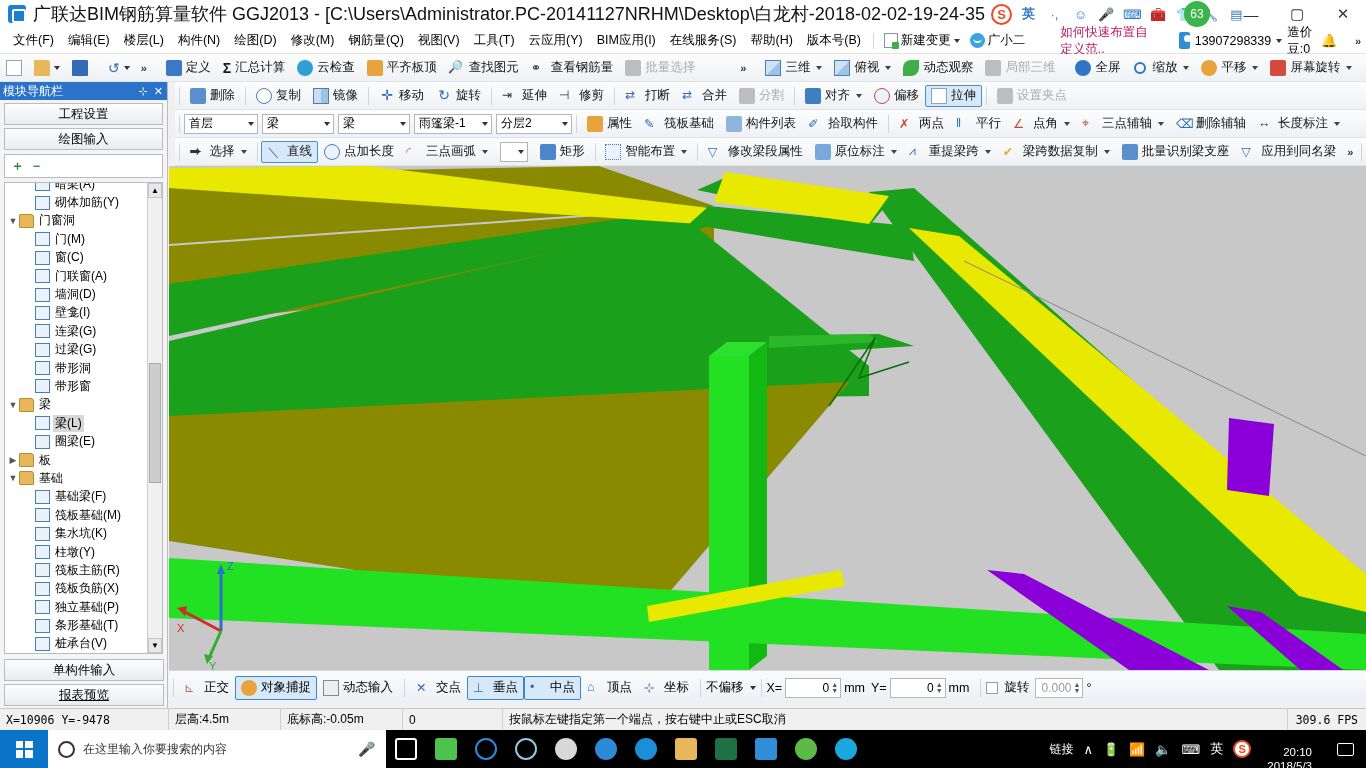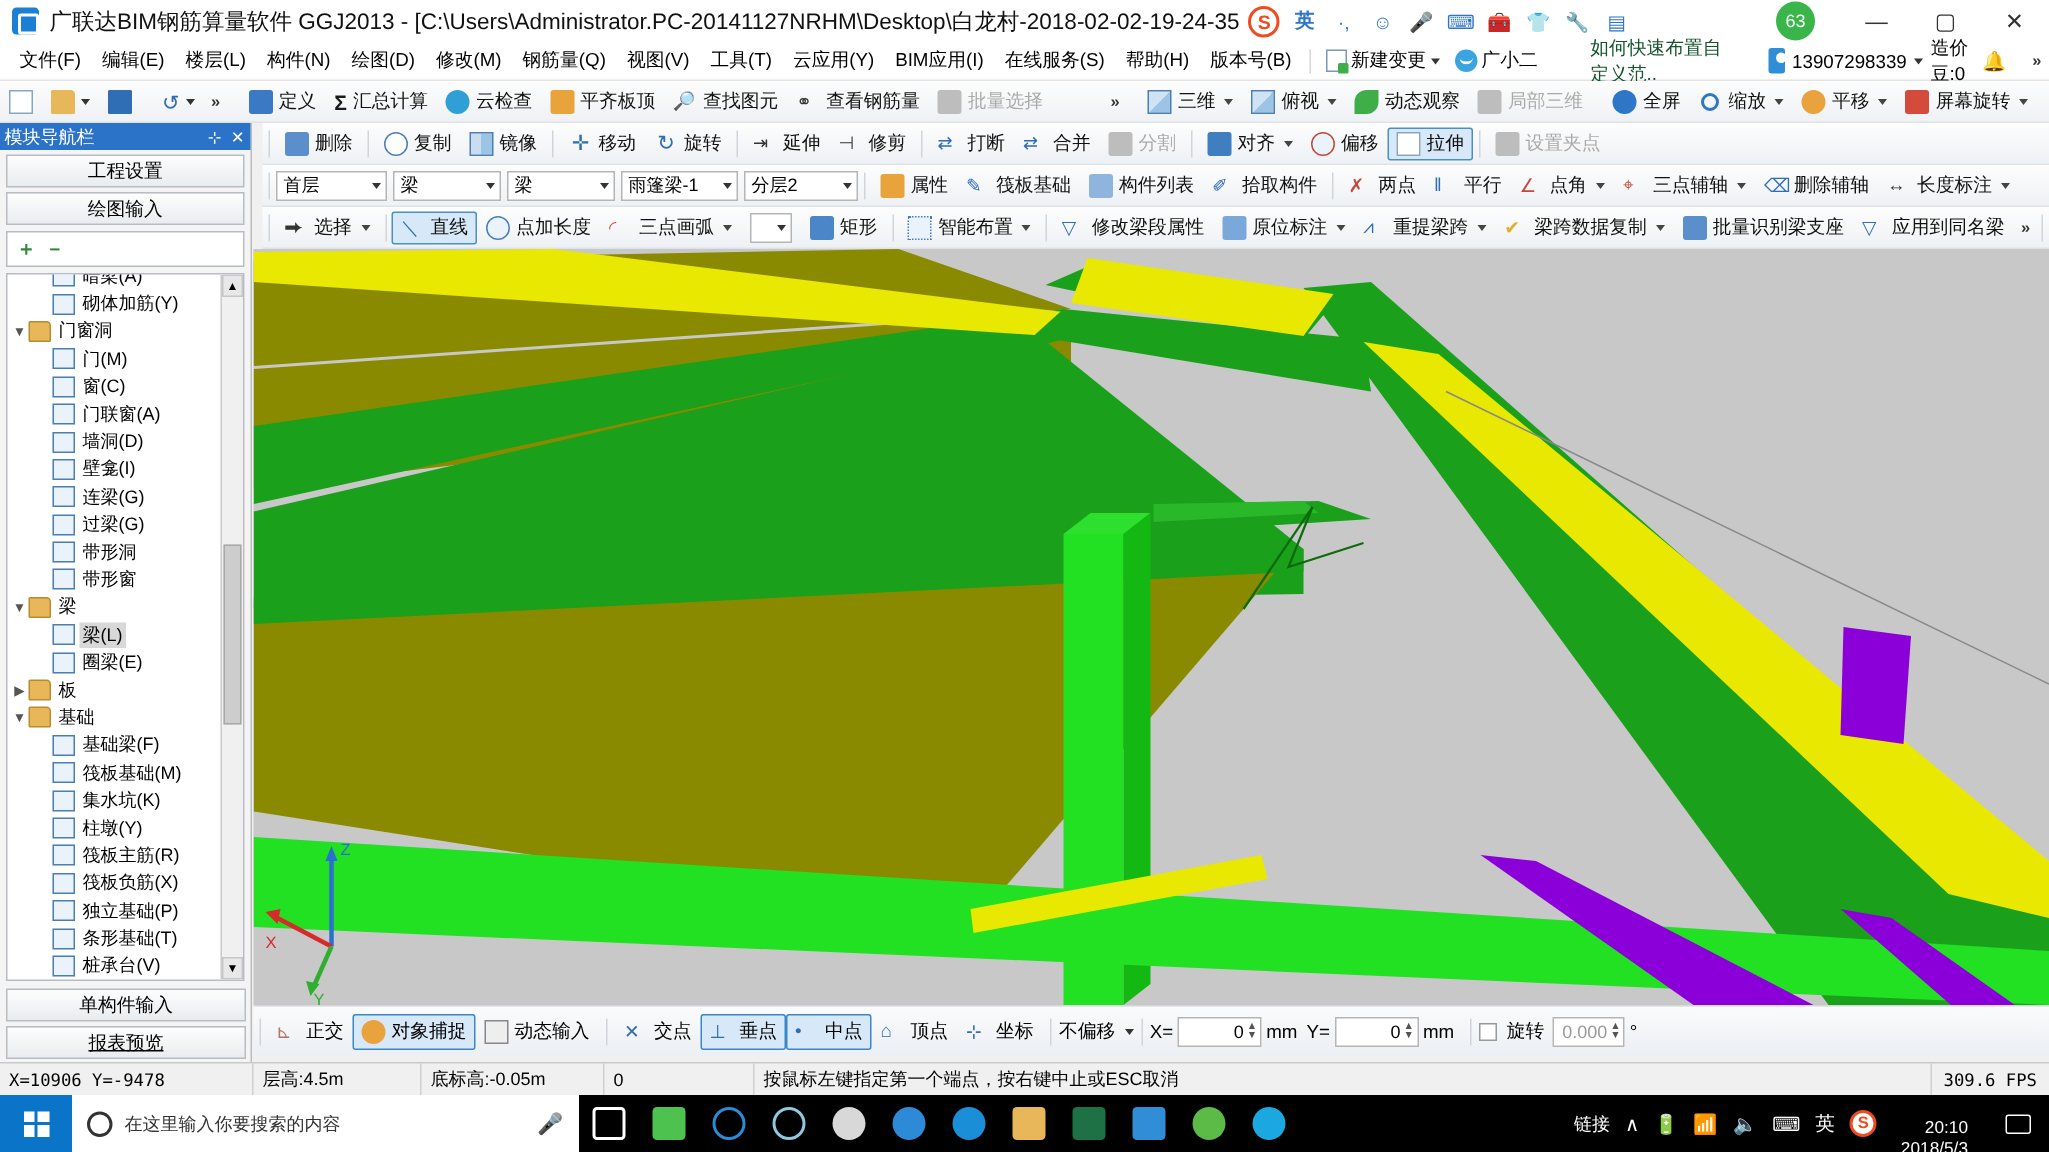--- a/index.html
+++ b/index.html
@@ -19,21 +19,21 @@
     background:#ffffff; display:flex; align-items:center;
   }
   .win-icon {
     width:18px; height:18px; margin-left:8px; margin-right:7px;
     background:#1b7fd4; border-radius:3px; position:relative; flex:0 0 auto;
   }
   .win-icon:after{
     content:""; position:absolute; left:4px; top:4px; width:10px; height:10px;
     border:2px solid #fff; border-radius:2px;
   }
-  .win-title { font-size:15px; color:#111; white-space:nowrap; }
+  .win-title { font-size:18px; color:#111; white-space:nowrap; }
   .tb-tools { display:flex; align-items:center; margin-left:6px; gap:7px; }
   .tb-ico { width:19px; height:19px; display:inline-flex; align-items:center; justify-content:center;
             font-size:13px; color:#2f76c7; }
   .sogou-s {
     width:21px;height:21px;border-radius:50%;background:#fff;border:2px solid #ef4b21;
     color:#ef4b21;font-weight:bold;font-size:13px;display:flex;align-items:center;justify-content:center;
   }
   .circle-badge{
     position:absolute; left:1180px; top:0px; width:34px; height:28px;
     display:flex; align-items:center; justify-content:center;
@@ -55,21 +55,21 @@
     border-bottom:1px solid #e3e3e3;
   }
   .menubar .mi { padding:3px 7px; font-size:12.5px; color:#000; white-space:nowrap; }
   .menu-sep { width:1px;height:16px;background:#d6d6d6;margin:0 5px; }
   .mb-btn { display:flex;align-items:center;gap:3px;padding:2px 5px;font-size:12.5px;white-space:nowrap;}
   .mb-ico { width:14px;height:15px;display:inline-block; position:relative; }
   .doc-ico{background:#fff;border:1px solid #7a96b8;}
   .doc-ico:after{content:"";position:absolute;right:-2px;bottom:-2px;width:7px;height:7px;background:#3fae49;border-radius:1px;}
   .gx2 { width:15px;height:15px;border-radius:50%;background:#3aa4e0;display:inline-block;position:relative;}
   .gx2:after{content:"";position:absolute;left:3px;top:4px;width:9px;height:4px;border-bottom:2px solid #fff;border-radius:0 0 6px 6px;}
-  .promo { color:#14532d; font-size:12.5px; margin-left:30px; }
+  .promo { color:#be185d; font-size:12.5px; margin-left:30px; }
   .acct { display:flex;align-items:center;gap:5px;margin-left:26px;font-size:12.5px;}
   .acct-ico{width:17px;height:17px;background:#2f8ed6;border-radius:2px;position:relative;}
   .acct-ico:after{content:"";position:absolute;left:5px;top:3px;width:7px;height:7px;border-radius:50%;background:#fff;}
   .caret{width:0;height:0;border-left:3.5px solid transparent;border-right:3.5px solid transparent;border-top:4px solid #333;display:inline-block;}
   .bell{color:#2f8ed6;font-size:13px;}
 
   
   .toolbar {
     position:absolute; left:0; width:1366px; height:28px;
     background:linear-gradient(#fdfdfd,#eef1f5);

